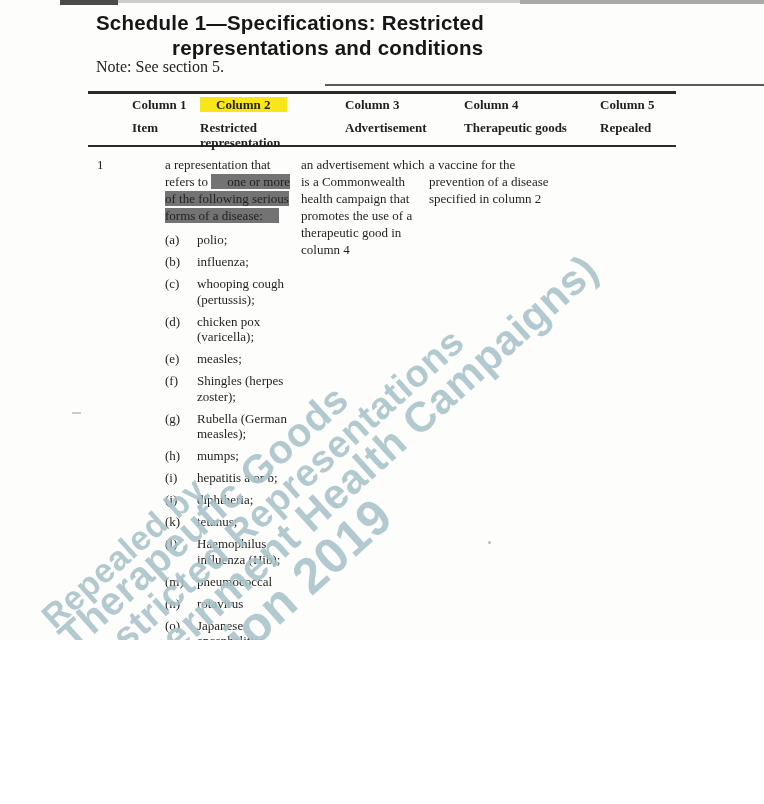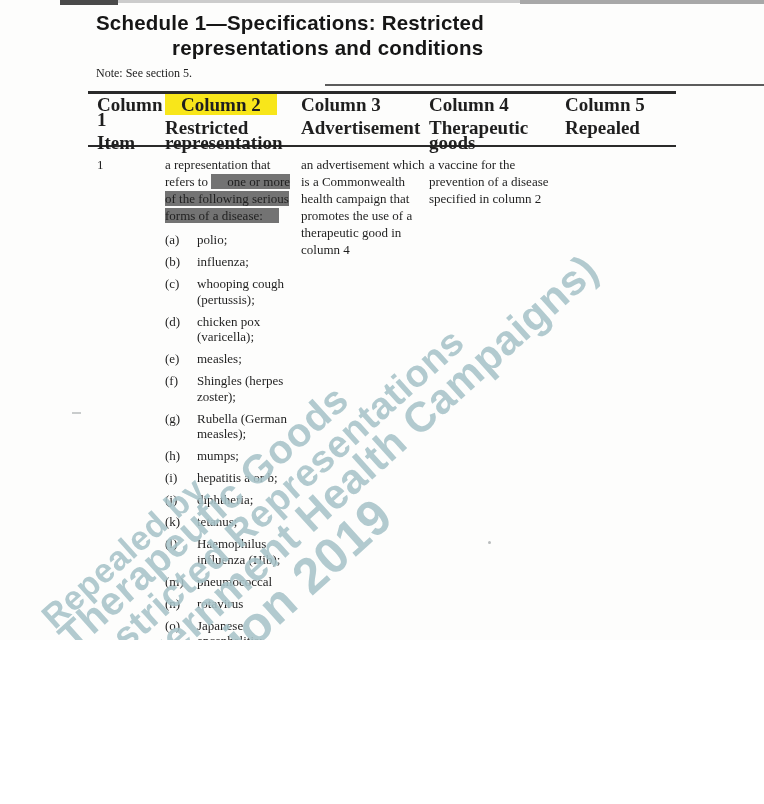--- a/index.html
+++ b/index.html
@@ -21,35 +21,35 @@
   .speck2{left:72px;top:412px;width:9px;height:2px;background:#c9cccc;}
 
   
   .title{
     position:absolute;left:96px;top:10px;width:560px;
     font-family:"Liberation Sans", sans-serif;
     font-weight:bold;font-size:20.5px;line-height:25px;
     color:#161616;letter-spacing:.2px;
   }
   .title .t2{padding-left:76px;}
-  .note{position:absolute;left:96px;top:66px;font-size:12px;color:#222;}
+  .note{position:absolute;left:96px;top:58px;font-size:16px;color:#222;}
 
   
   .rule{position:absolute;background:#2a2a2a;}
   .rule-ghost{position:absolute;background:#5c5c5c;left:325px;top:84px;width:439px;height:2px;}
   .rule-top{left:88px;top:91px;width:588px;height:2.5px;}
   .rule-head{left:88px;top:145px;width:588px;height:1.8px;}
   .rule-bottom{left:88px;top:792px;width:588px;height:3px;}
 
   
-  .hcell{position:absolute;top:97px;font-weight:bold;font-size:19px;line-height:15px;}
+  .hcell{position:absolute;top:97px;font-weight:bold;font-size:13px;line-height:15px;margin-left:35px;}
   .hcell .hcol{margin-bottom:8px;}
   .hc1{left:97px;width:62px;}
   .hc2{left:165px;width:130px;}
-  .hc3{left:301px;width:126px;}
+  .hc3{left:310px;width:126px;}
   .hc4{left:429px;width:130px;}
   .hc5{left:565px;width:106px;}
 
   mark{background:#f8e61a;color:inherit;padding:0 16px;}
 
   
   .bcell{position:absolute;top:156px;font-size:13px;line-height:17px;}
   .bc1{left:97px;width:50px;}
   .bc2{left:165px;width:130px;}
   .bc3{left:301px;width:126px;}

